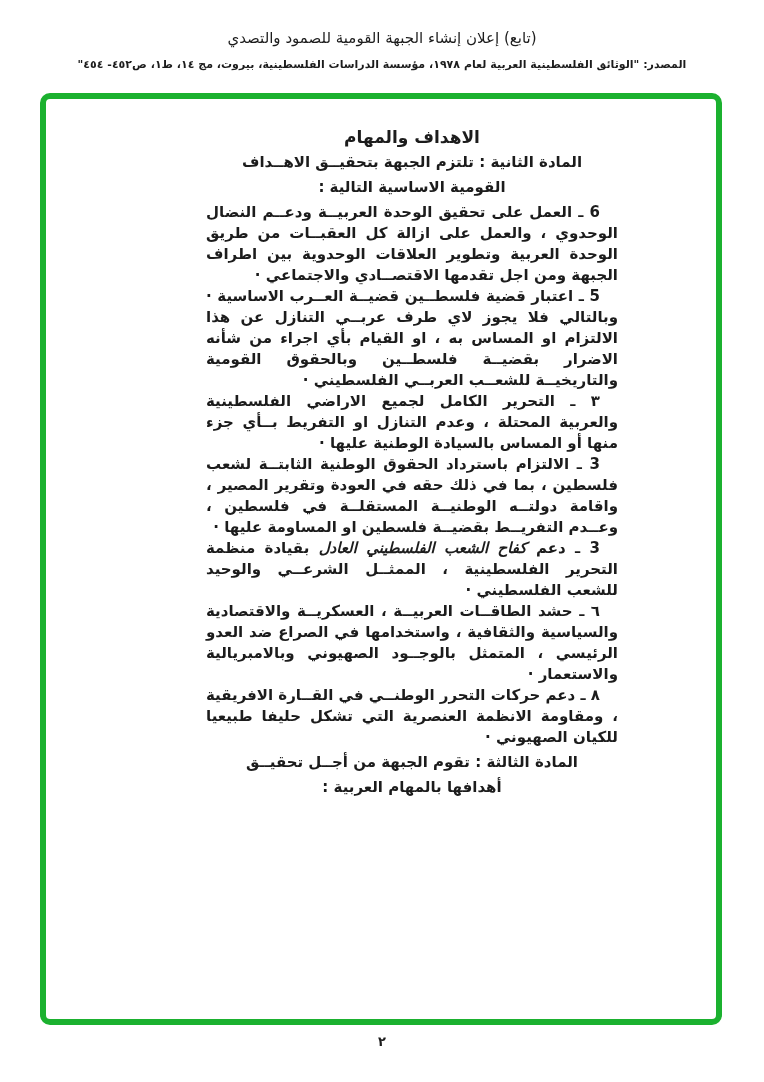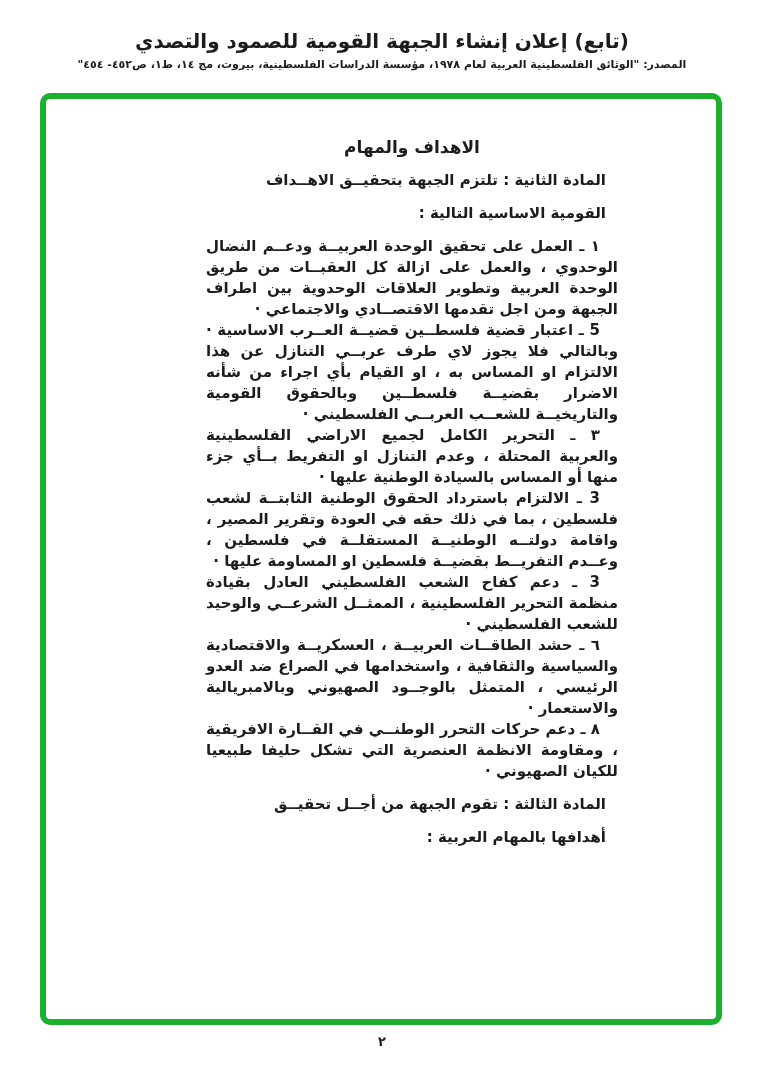--- a/index.html
+++ b/index.html
@@ -15,22 +15,22 @@
     color: #1c1c1c;
     overflow: hidden;
   }
   .header-title {
     position: absolute;
     top: 29px;
     left: 0;
     right: 0;
     text-align: center;
     direction: rtl;
-    font-size: 20px;
-    font-weight: bold;
+    font-size: 15px;
+    font-weight: normal;
     letter-spacing: 0.2px;
   }
   .header-source {
     position: absolute;
     top: 58px;
     left: 0;
     right: 0;
     text-align: center;
     direction: rtl;
     font-size: 11px;
@@ -54,32 +54,34 @@
     width: 412px;
     direction: rtl;
     font-size: 15px;
     line-height: 21px;
     font-weight: bold;
   }
   .doc-heading {
     text-align: center;
     font-size: 17px;
     font-weight: bold;
-    margin: 10px 0 3px 0;
+    margin: 0 0 3px 0;
   }
   .article-line {
-    margin: 12px;
+    text-align: center;
+    margin: 4px;
   }
   .para {
     margin: 0;
     text-align: justify;
     text-align-last: right;
     text-indent: 18px;
   }
   .italic {
+    font-style: italic;
   }
   .page-number {
     position: absolute;
     top: 1034px;
     left: 0;
     right: 0;
     text-align: center;
     font-size: 13px;
     font-weight: bold;
   }
@@ -93,21 +95,21 @@
 
 <div class="page-frame" style="border-color: rgb(27, 177, 47);"></div>
 
 <div class="content">
 
   <h1 class="doc-heading">الاهداف والمهام</h1>
 
   <div class="article-line">المادة الثانية : تلتزم الجبهة بتحقيــق الاهــداف</div>
   <div class="article-line">القومية الاساسية التالية :</div>
 
-  <p class="para">١ ـ العمل على تحقيق الوحدة العربيــة ودعــم النضال الوحدوي ، والعمل على ازالة كل العقبــات من طريق الوحدة العربية وتطوير العلاقات الوحدوية بين اطراف الجبهة ومن اجل تقدمها الاقتصــادي والاجتماعي ·</p>
+  <p class="para">6 ـ العمل على تحقيق الوحدة العربيــة ودعــم النضال الوحدوي ، والعمل على ازالة كل العقبــات من طريق الوحدة العربية وتطوير العلاقات الوحدوية بين اطراف الجبهة ومن اجل تقدمها الاقتصــادي والاجتماعي ·</p>
   <p class="para">5 ـ اعتبار قضية فلسطــين قضيــة العــرب الاساسية · وبالتالي فلا يجوز لاي طرف عربــي التنازل عن هذا الالتزام او المساس به ، او القيام بأي اجراء من شأنه الاضرار بقضيــة فلسطــين وبالحقوق القومية والتاريخيــة للشعــب العربــي الفلسطيني ·</p>
   <p class="para">٣ ـ التحرير الكامل لجميع الاراضي الفلسطينية والعربية المحتلة ، وعدم التنازل او التفريط بــأي جزء منها أو المساس بالسيادة الوطنية عليها ·</p>
   <p class="para">3 ـ الالتزام باسترداد الحقوق الوطنية الثابتــة لشعب فلسطين ، بما في ذلك حقه في العودة وتقرير المصير ، واقامة دولتــه الوطنيــة المستقلــة في فلسطين ، وعــدم التفريــط بقضيــة فلسطين او المساومة عليها ·</p>
   <p class="para"><span>3 ـ دعم </span><span class="italic">كفاح الشعب الفلسطيني العادل</span><span> بقيادة منظمة التحرير الفلسطينية ، الممثــل الشرعــي والوحيد للشعب الفلسطيني ·</span></p>
   <p class="para">٦ ـ حشد الطاقــات العربيــة ، العسكريــة والاقتصادية والسياسية والثقافية ، واستخدامها في الصراع ضد العدو الرئيسي ، المتمثل بالوجــود الصهيوني وبالامبريالية والاستعمار ·</p>
   <p class="para">٨ ـ دعم حركات التحرر الوطنــي في القــارة الافريقية ، ومقاومة الانظمة العنصرية التي تشكل حليفا طبيعيا للكيان الصهيوني ·</p>
 
   <div class="article-line">المادة الثالثة : تقوم الجبهة من أجــل تحقيــق</div>
   <div class="article-line">أهدافها بالمهام العربية :</div>
 

